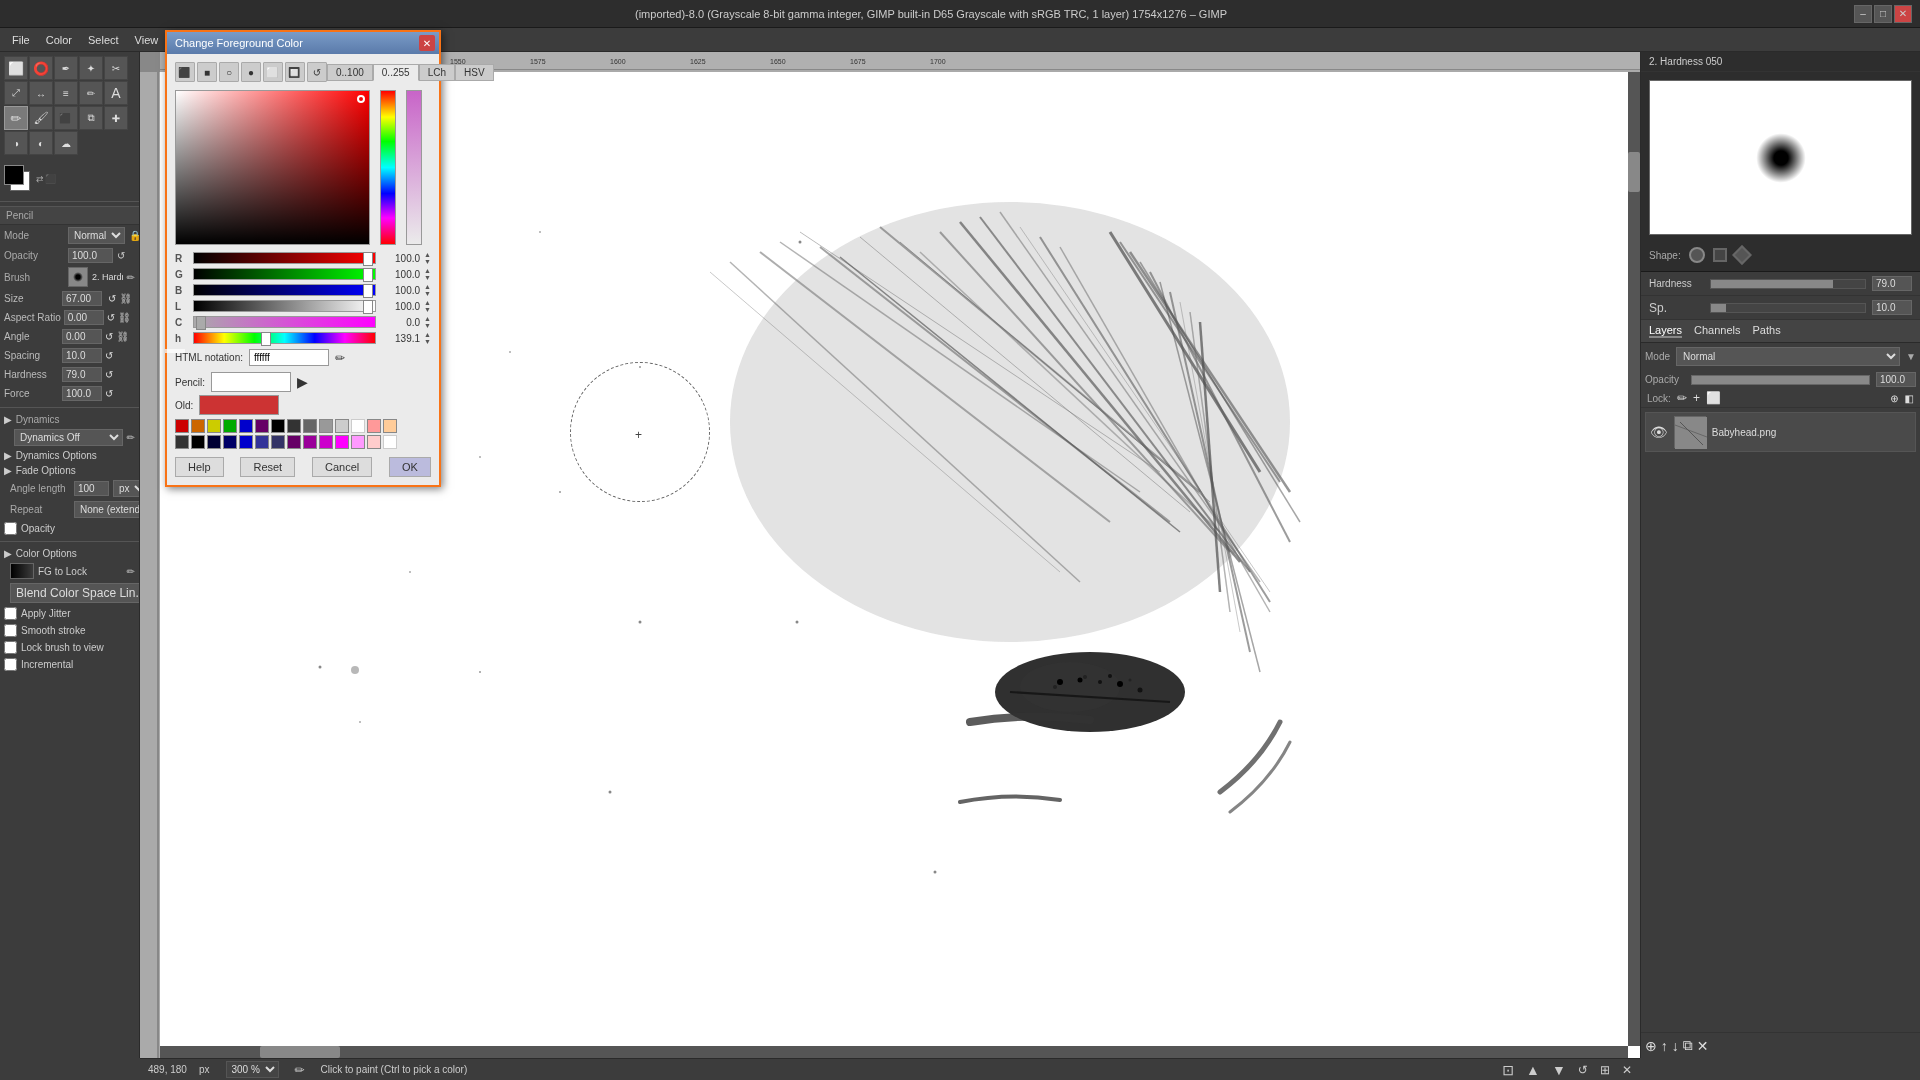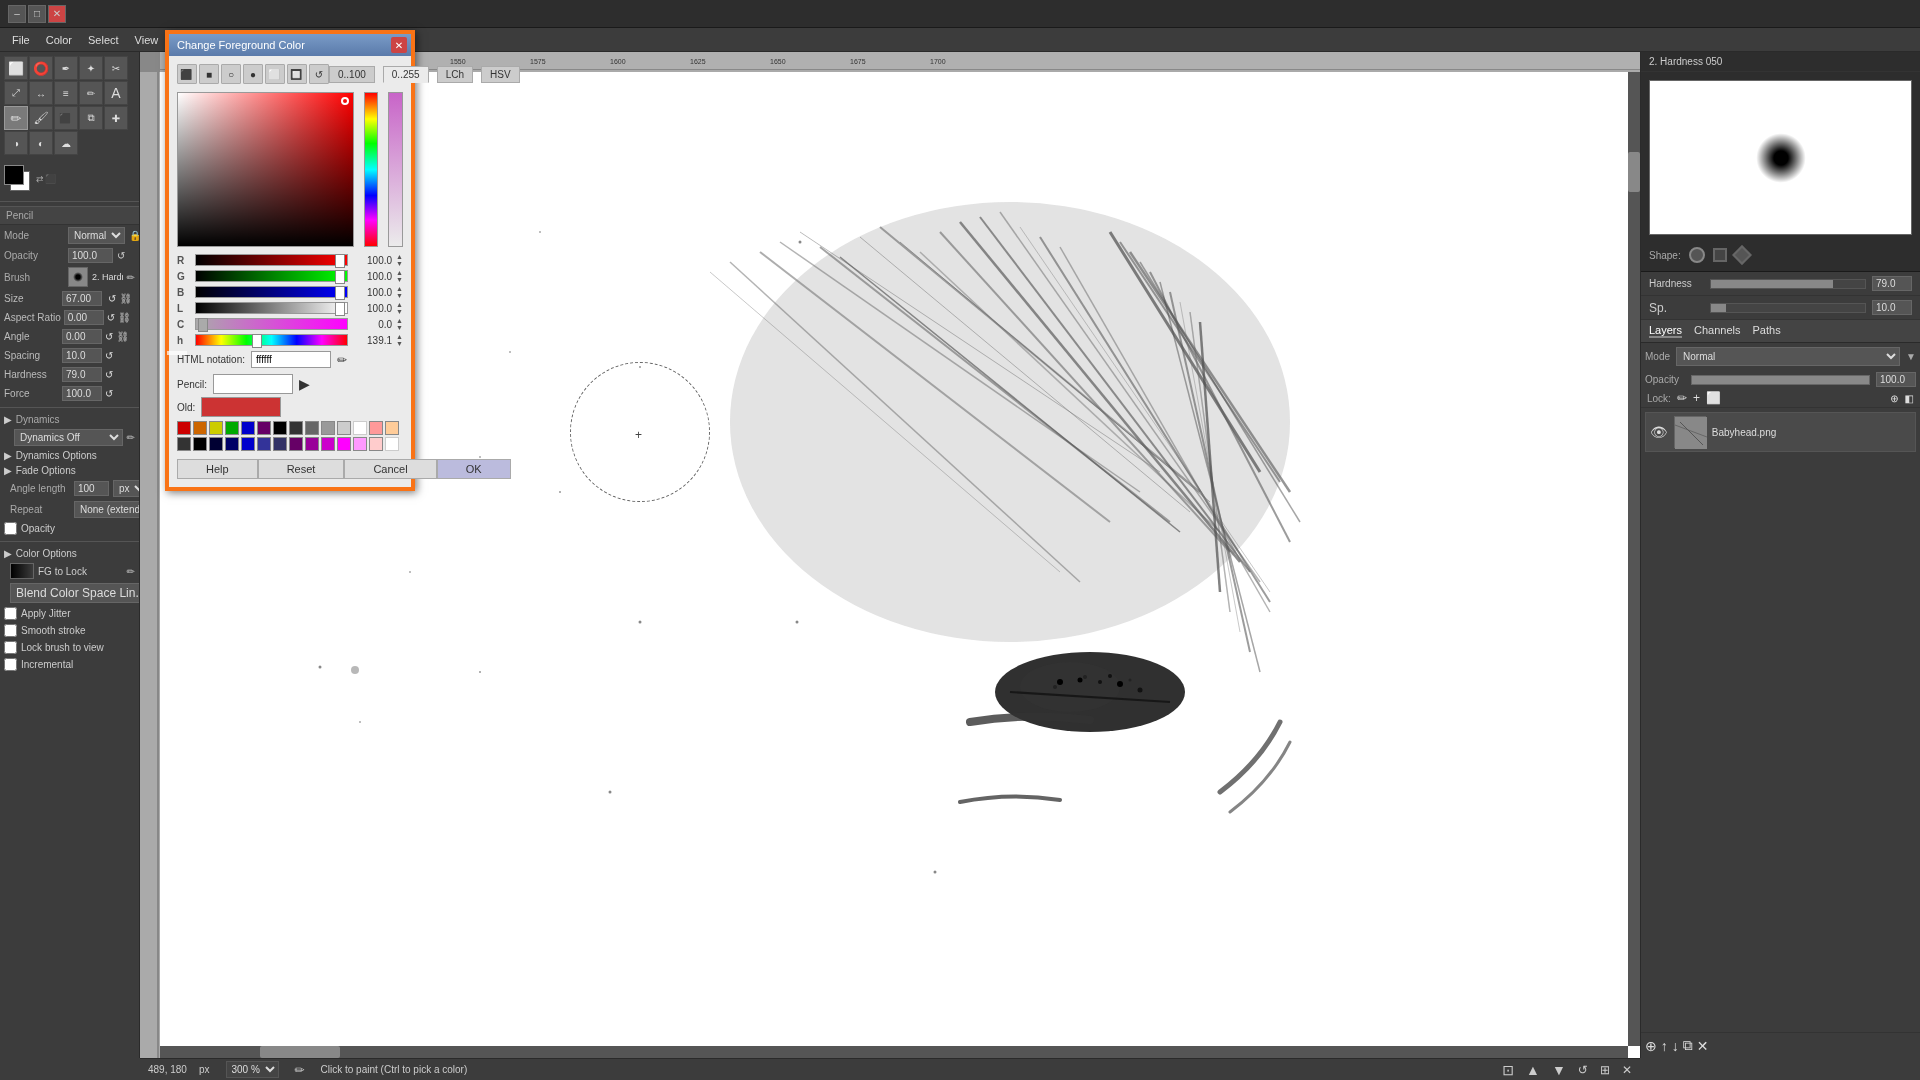--- a/index.html
+++ b/index.html
@@ -21,21 +21,21 @@
     #layers-header .tab { cursor: pointer; color: #ddd; }
     #layers-header .tab.active { color: #fff; border-bottom: 2px solid #888; }
     .layer-item { display: flex; align-items: center; gap: 6px; padding: 3px 4px; background: #4a4a4a; border: 1px solid #555; margin-bottom: 2px; }
     .layer-thumb { width: 32px; height: 32px; background: #888; border: 1px solid #666; }
     .layer-name { font-size: 10px; color: #ddd; }
 
     
     #statusbar { position: absolute; bottom: 0; left: 140px; right: 280px; height: 22px; background: #3c3c3c; border-top: 1px solid #2a2a2a; display: flex; align-items: center; padding: 0 8px; gap: 12px; font-size: 10px; color: #ccc; }
 
     
-    #color-dialog { position: absolute; top: 30px; left: 165px; width: 250px; background: #ebebeb; border: 4px solid #f97316; z-index: 100; box-shadow: 2px 2px 8px rgba(0,0,0,0.5); }
+    #color-dialog { position: absolute; top: 30px; left: 165px; width: 276px; background: #ebebeb; border: 2px solid #f97316; z-index: 100; box-shadow: 2px 2px 8px rgba(0,0,0,0.5); }
     #color-dialog-title { background: linear-gradient(#7a9bc7, #5a7aaa); height: 22px; display: flex; align-items: center; padding: 0 8px; color: #fff; font-size: 11px; cursor: move; position: relative; }
     #color-dialog-close { position: absolute; right: 4px; top: 3px; width: 16px; height: 16px; background: #c44; color: #fff; display: flex; align-items: center; justify-content: center; font-size: 10px; cursor: pointer; border-radius: 2px; }
     #color-dialog-body { padding: 8px; }
 
     
     #color-picker-row { display: flex; gap: 6px; }
     #color-gradient { width: 200px; height: 160px; position: relative; background: linear-gradient(to bottom, rgba(0,0,0,0) 0%, rgba(0,0,0,1) 100%), linear-gradient(to right, rgba(255,255,255,1) 0%, rgba(255,0,0,1) 100%); border: 1px solid #999; overflow: hidden; cursor: crosshair; }
     #color-strip { width: 18px; height: 160px; background: linear-gradient(to bottom, #ff0000, #ffff00, #00ff00, #00ffff, #0000ff, #ff00ff, #ff0000); border: 1px solid #999; cursor: pointer; }
     #color-alpha-strip { width: 18px; height: 160px; border: 1px solid #999; }
 
@@ -57,29 +57,29 @@
     #color-current { width: 80px; height: 20px; background: #fff; border: 1px solid #999; }
     #color-old { width: 80px; height: 20px; background: #cc3333; border: 1px solid #999; }
 
     
     #swatches-top { display: flex; flex-wrap: wrap; gap: 2px; margin: 4px 0 2px; }
     #swatches-bot { display: flex; flex-wrap: wrap; gap: 2px; }
     .swatch { width: 14px; height: 14px; border: 1px solid #888; cursor: pointer; }
 
     
     #dialog-buttons { display: flex; justify-content: space-between; margin-top: 8px; }
-    .dlg-btn { padding: 3px 28px; background: #ddd; border: 1px solid #aaa; font-size: 11px; cursor: pointer; color: #333; }
+    .dlg-btn { padding: 3px 12px; background: #ddd; border: 1px solid #aaa; font-size: 11px; cursor: pointer; color: #333; }
     .dlg-btn.ok { background: #bbd; }
 
     
     #icon-row { display: flex; gap: 2px; margin-bottom: 4px; align-items: center; }
     .icon-btn { width: 20px; height: 20px; background: #ccc; border: 1px solid #aaa; display: flex; align-items: center; justify-content: center; font-size: 10px; cursor: pointer; color: #333; border-radius: 1px; }
 
     
-    #tabs-row { display: flex; gap: 8px; margin-bottom: 4px; }
+    #tabs-row { display: flex; gap: 0; margin-bottom: 4px; }
     .dialog-tab { padding: 2px 8px; background: #ccc; border: 1px solid #aaa; font-size: 10px; cursor: pointer; color: #333; }
     .dialog-tab.active { background: #ebebeb; border-bottom: 1px solid #ebebeb; }
 
     
     #left-panel { position: absolute; left: 0; top: 52px; width: 140px; height: calc(1080px - 74px); background: #3c3c3c; border-right: 1px solid #2a2a2a; overflow-y: auto; }
 
     
     .tool-grid { display: flex; flex-wrap: wrap; padding: 4px; gap: 1px; }
     .tool-icon { width: 24px; height: 24px; background: #555; border: 1px solid #444; display: flex; align-items: center; justify-content: center; font-size: 13px; cursor: pointer; color: #ddd; }
 
@@ -106,20 +106,21 @@
     .section-label { font-size: 10px; color: #aaa; padding: 3px 6px; background: #444; border-bottom: 1px solid #333; border-top: 1px solid #555; }
 
     
     .param-row { display: flex; align-items: center; padding: 2px 4px; gap: 3px; font-size: 10px; }
     .param-label { color: #bbb; min-width: 55px; }
   </style>
 </head>
 <body>
 
 <div id="titlebar">
+  <span style="flex:1;text-align:center;font-size:11px;color:#ccc;overflow:hidden;white-space:nowrap;text-overflow:ellipsis;">(imported)-8.0 (Grayscale 8-bit gamma integer, GIMP built-in D65 Grayscale with sRGB TRC, 1 layer) 1754x1276 – GIMP</span>
   <div class="controls" style="display:flex;gap:2px;">
     <div class="ctrl-btn">–</div>
     <div class="ctrl-btn">□</div>
     <div class="ctrl-btn" style="background:#c44;">✕</div>
   </div>
 </div>
 
 <div id="menubar">
   <span class="menu-item">File</span>
   <span class="menu-item">Color</span>

